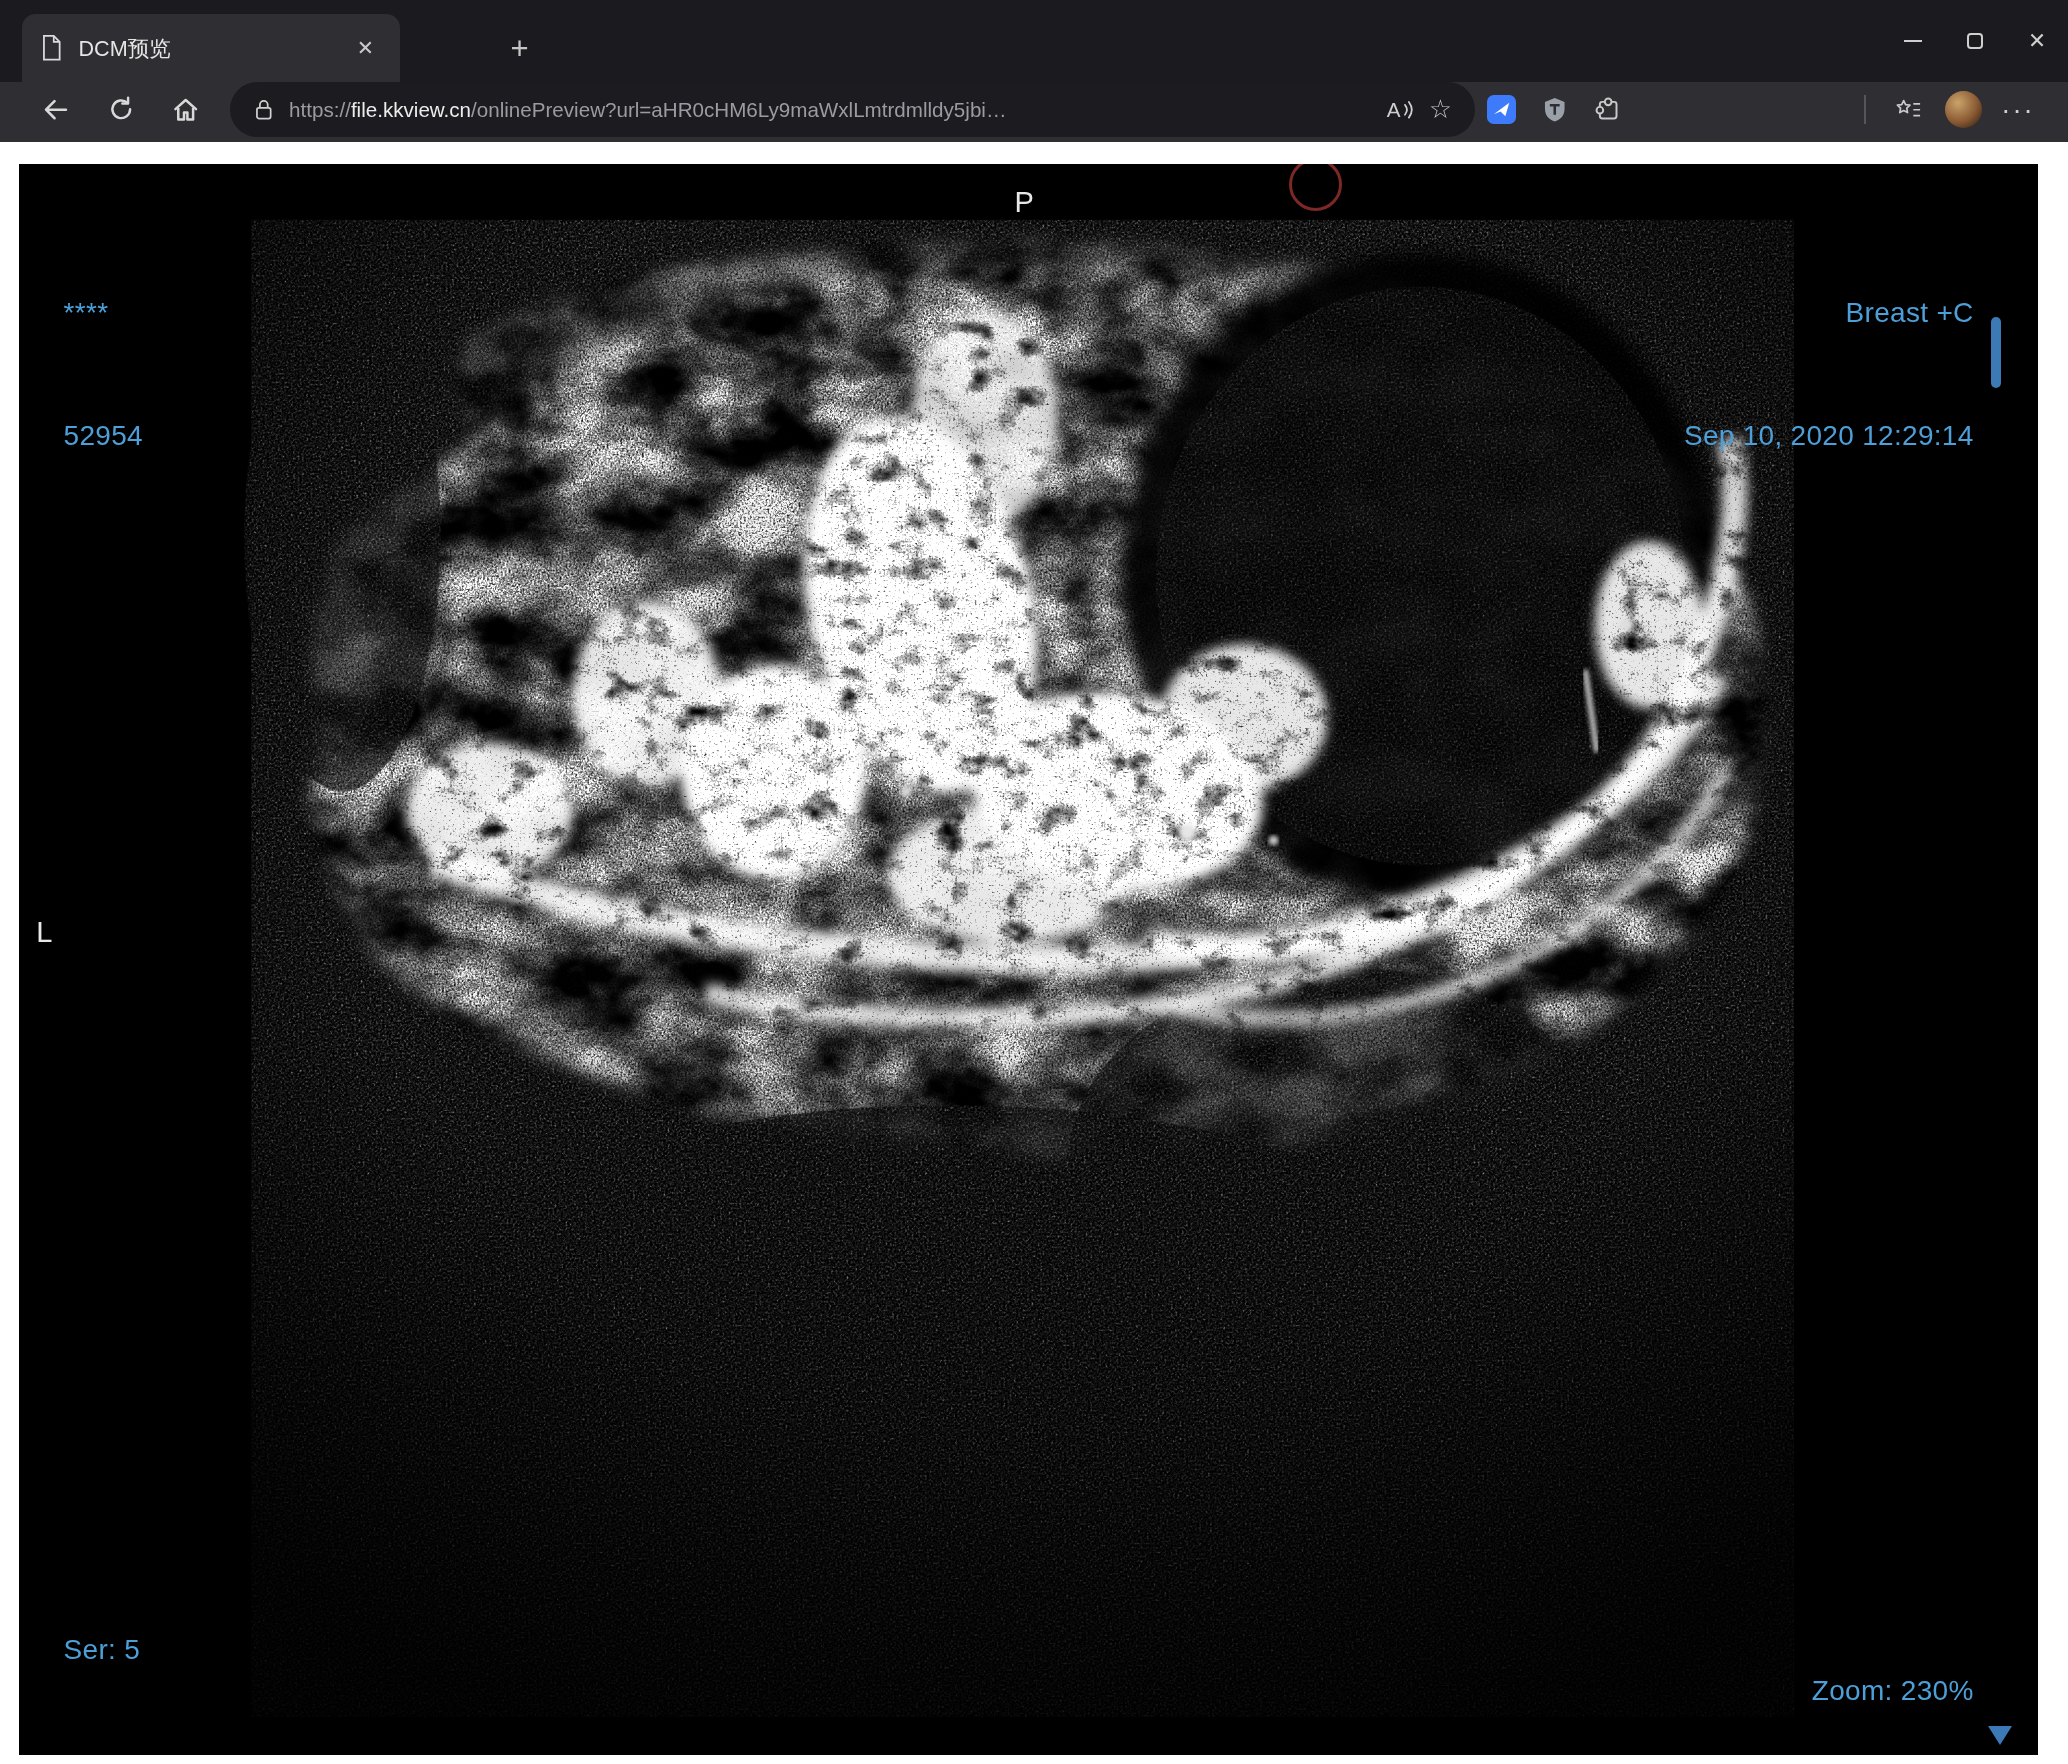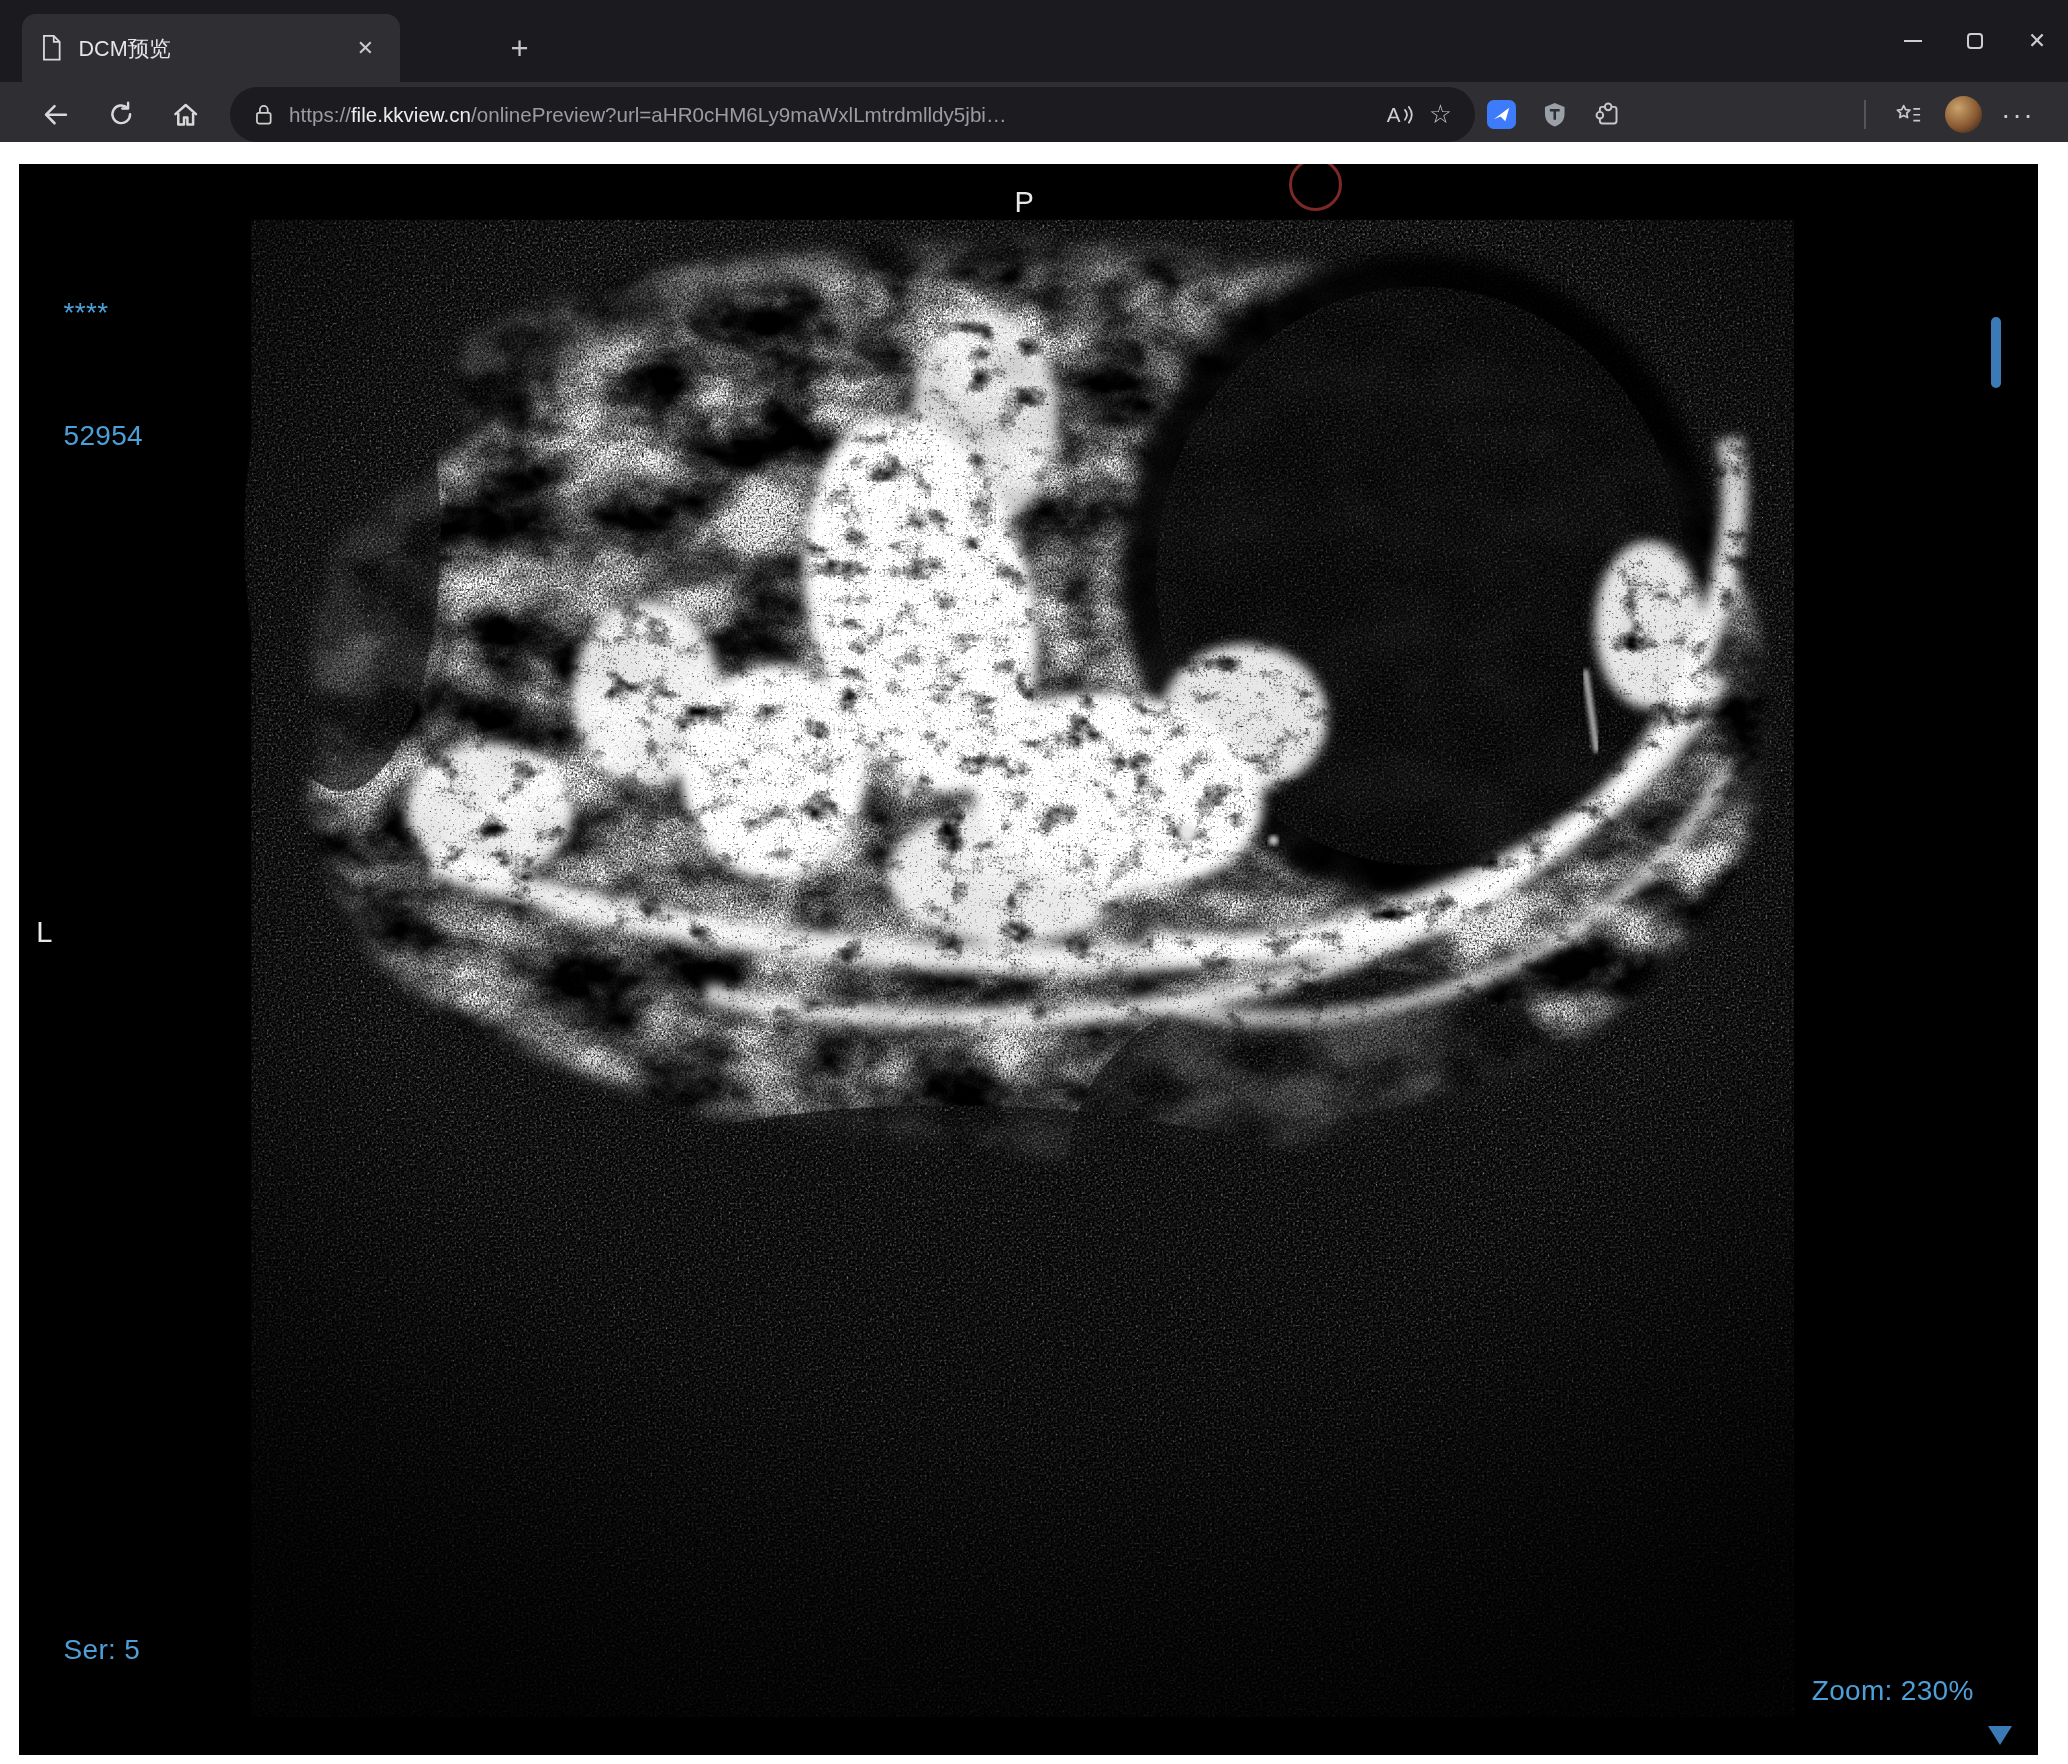--- a/index.html
+++ b/index.html
@@ -26,21 +26,21 @@
     color: #c6c6c6; font-size: 31px; font-weight: 300; line-height: 1;
   }
   .wincontrols { position: absolute; right: 0; top: 0; height: 82px; display: flex; }
   .winbtn { width: 62px; height: 82px; display: flex; align-items: center; justify-content: center; }
   .min-glyph { display: block; width: 17.6px; height: 2px; background: #cfcfcf; }
   .max-glyph { display: block; width: 15.7px; height: 15.7px; border: 2px solid #cfcfcf; border-radius: 3.9px; }
   .close-glyph { color: #cfcfcf; font-size: 21.6px; line-height: 1; }
 
   .navbar {
     position: absolute; left: 0; top: 82px; width: 2068px; height: 60px;
-    background: #2e2e33; display: flex; align-items: flex-end; padding: 0 23.5px;
+    background: #2e2e33; display: flex; align-items: flex-start; padding: 0 23.5px;
   }
   .navbtn {
     width: 65px; height: 55px; border: none; background: transparent;
     display: flex; align-items: center; justify-content: center; color: #d9d9d9;
   }
   .addressbar {
     margin-left: 11.8px; width: 1245px; height: 55px; border-radius: 27.4px;
     background: #1c1c20; display: flex; align-items: center; gap: 15.7px;
     padding: 0 23.5px; overflow: hidden;
   }
@@ -297,20 +297,24 @@
         </g>
 
         <rect x="237" y="57" width="1574" height="1527" fill="url(#vg)"></rect>
         <rect x="237" y="880" width="1574" height="704" fill="url(#fadeDown)"></rect>
       </svg>
 
       <div class="ov ov-topleft">
         <div>****</div>
         <div>52954</div>
       </div>
+      <div class="ov ov-topright right">
+        <div>Breast +C</div>
+        <div>Sep 10, 2020 12:29:14</div>
+      </div>
       <div class="ov ov-bottomleft">
         <div>Ser: 5</div>
         <div>Img: 201 1/545</div>
         
         
       </div>
       <div class="ov ov-bottomright right">
         <div>Zoom: 230%</div>
         
         

